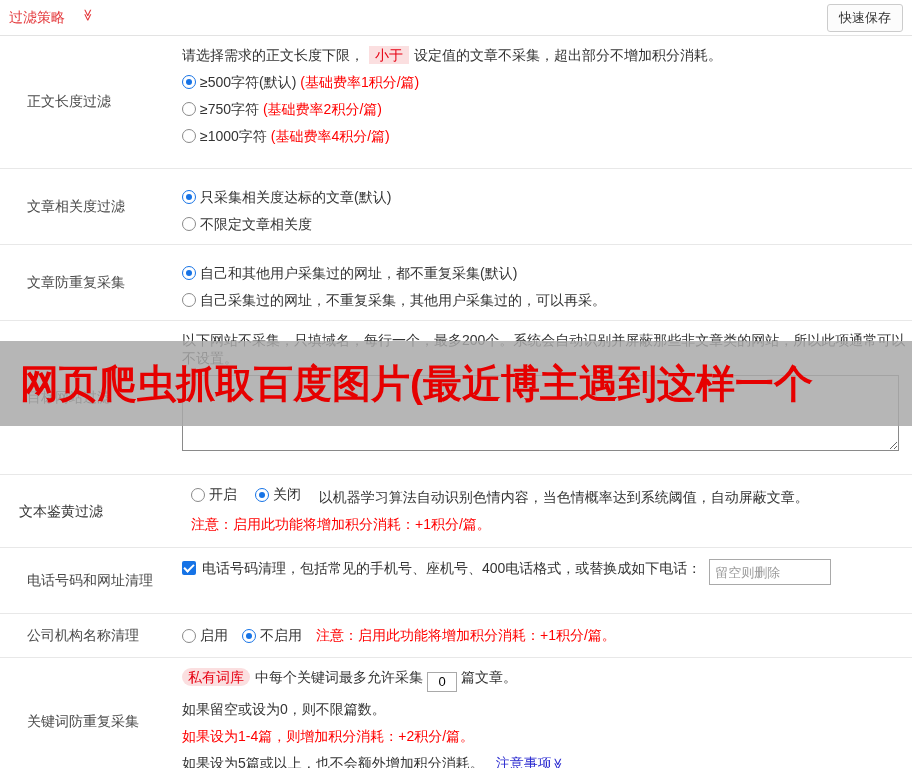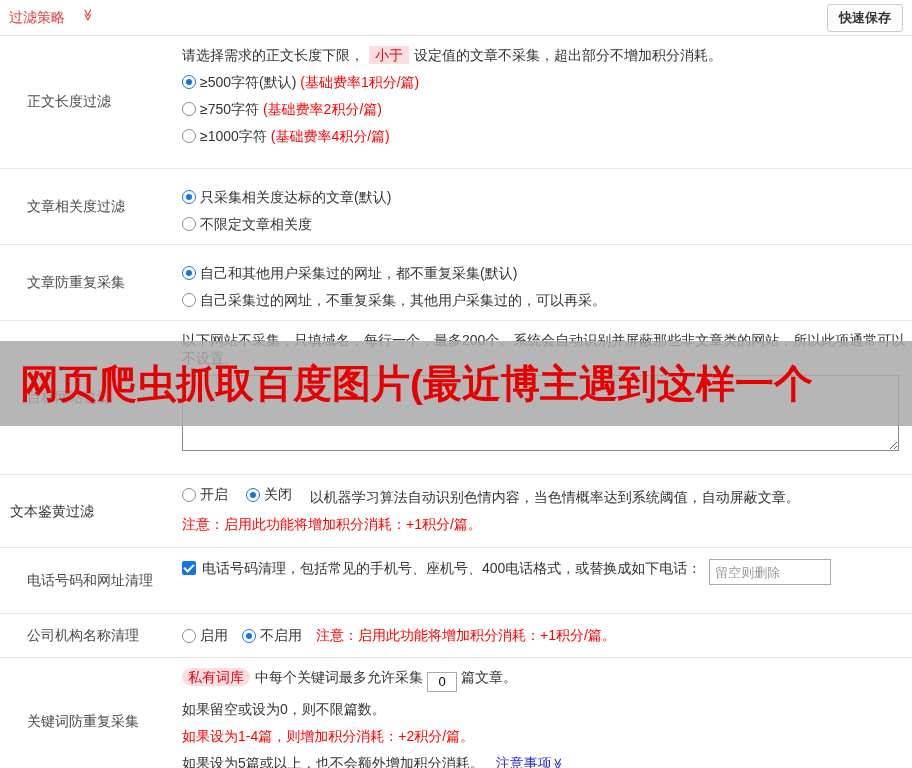--- a/index.html
+++ b/index.html
@@ -14,21 +14,20 @@
     padding: 0 9px; border-bottom: 1px solid #e3e3e3;
   }
   .title-wrap { display: flex; align-items: flex-start; gap: 17px; cursor: pointer; }
   .title { color: #e4393c; font-size: 14px; }
   .chev { display: inline-block; transform: rotate(90deg); font-size: 12px; color: #e4393c; line-height: 1; }
   .chev-blue { display: inline-block; transform: rotate(90deg); font-size: 12px; color: #2b2bd0; line-height: 1; }
   .save-btn {
     border: 1px solid #ccc; border-radius: 3px; background: #fcfcfc;
     padding: 4px 11px; font-size: 13px; color: #333; cursor: pointer;
     font-family: inherit;
-    font-weight: bold;
   }
   .row { display: flex; border-bottom: 1px solid #e8e8e8; }
   .row-label {
     width: 178px; flex: 0 0 178px; display: flex; align-items: center;
     padding-left: 27px; color: #4a4a4a;
   }
   .row-content { flex: 1; padding: 11px 6px 10px 4px; }
   .row-content.center { display: flex; align-items: center; padding-top: 0; padding-bottom: 0; flex-wrap: wrap; }
   .line { margin-top: 9px; }
   .line:first-child { margin-top: 0; }
@@ -137,21 +136,21 @@
 
   <div class="row" style="min-height:154px">
     <div class="row-label">目标网站过滤</div>
     <div class="row-content">
       <div class="line">以下网站不采集，只填域名，每行一个，最多200个。系统会自动识别并屏蔽那些非文章类的网站，所以此项通常可以不设置。</div>
       <textarea class="site-textarea" style=""></textarea>
     </div>
   </div>
 
   <div class="row" style="min-height:73px">
-    <div class="row-content" style="flex:0 0 178px; padding-left:10px; display:flex; align-items:center;">文本鉴黄过滤</div>
+    <div class="row-content" style="flex:0 0 178px; padding-left:10px; display:flex; align-items:center;margin-left:9px;">文本鉴黄过滤</div>
     <div class="row-content">
       <div class="line">
         <label class="opt-inline">
           <span class="radio"></span>
             <span>开启</span>
         </label>
         <label class="opt-inline">
           <span class="radio checked"></span>
             <span>关闭</span>
         </label>

